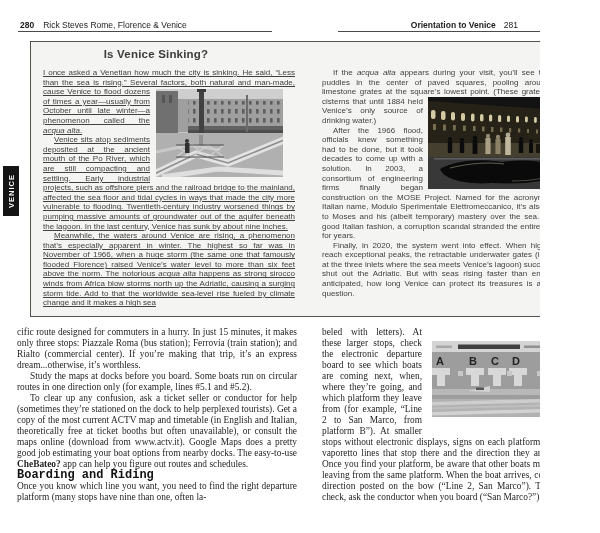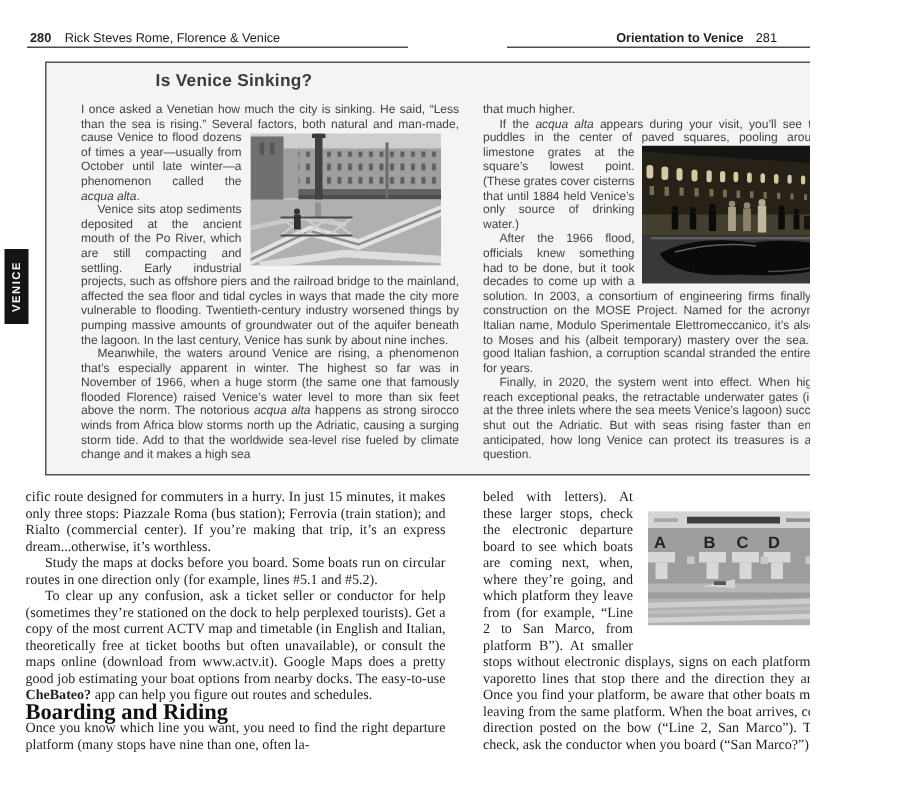--- a/index.html
+++ b/index.html
@@ -21,41 +21,41 @@
        color:var(--tab-text,#fff);display:flex;align-items:center;justify-content:center;
        font-size:7.5px;font-weight:bold;letter-spacing:1px;writing-mode:vertical-rl;}
   .tab-left{left:3px;transform:rotate(180deg);}
   .tab-right{right:3px;}
   
   .sbox{position:absolute;left:30px;top:41px;width:546px;height:276px;box-sizing:border-box;
         background:var(--box-background,#f4f4f2);border:1px solid #55524e;}
   .sbox-title{position:absolute;left:30px;top:48px;width:252px;text-align:center;
         font-size:11.5px;font-weight:bold;letter-spacing:.2px;color:#3b3b3b;}
   .boxcol{position:absolute;top:68px;font-size:8px;line-height:9.6px;text-align:justify;color:#424242;}
-  .boxcol-l{left:54px;width:252px;}
+  .boxcol-l{left:43px;width:252px;text-decoration:underline;}
   .boxcol-r{left:322px;width:245px;}
   .boxcol p{margin:0;}
   .boxcol p.ind{text-indent:11px;}
   
   .ph{box-sizing:border-box;}
   .ph1{float:right;width:139px;height:109px;padding-top:21px;margin-left:6px;
        shape-outside:inset(21px 0 0 0);}
   .ph2{float:right;width:145px;height:121px;padding-top:29px;margin-left:5px;margin-right:-6px;
        shape-outside:inset(29px 0 0 0);}
   .ph3{float:right;width:152px;height:100px;margin-left:4px;}
   .ph svg{display:block;}
   .ph3 svg{margin-top:14px;margin-left:6px;}
   
   .mcol{position:absolute;top:327px;font-family:"Liberation Serif",serif;font-size:9.4px;
         line-height:11px;text-align:justify;color:#1f1f1f;}
   .mcol-l{left:17px;width:280px;}
   .mcol-r{left:322px;width:256px;}
   .mcol p{margin:0;}
   .mcol p.ind{text-indent:13px;}
-  .subhead{font-family:Liberation Serif, serif;font-size:15px;font-weight:bold;
+  .subhead{font-family:Liberation Mono, monospace;font-size:12px;font-weight:bold;
         margin:2px 0 0;line-height:11px;color:#111;}
   i{font-style:italic;}
 </style>
 </head>
 <body>
 
 <div class="page">
 
   <div class="hdr hdr-left">
     <span class="pgnum">280</span><span class="hdr-title">Rick Steves Rome, Florence &amp; Venice</span>
@@ -172,21 +172,20 @@
           <rect x="67.4" y="42" width="5.2" height="15" fill="#8a8166"></rect>
         <circle cx="80" cy="38" r="2.4" fill="#b3ab94"></circle>
           <rect x="77.2" y="40" width="5.6" height="18" fill="#c0b89e"></rect>
         <rect x="0" y="60" width="145" height="32" fill="#383838"></rect>
         <rect x="6" y="61" width="132" height="1.6" fill="#5d5d5d"></rect>
         <path d="M12,72 C26,64 50,61 74,65 C98,61 126,65 136,73 C128,84 98,88 64,86 C36,88 16,82 12,72 Z" fill="#0a0a0a"></path>
         <path d="M22,71 C42,66 60,65 76,67" stroke="#60604f" stroke-width="1" fill="none"></path>
         <path d="M84,84 C104,84 120,81 130,76" stroke="#4c4c44" stroke-width="1" fill="none"></path>
       </svg>
     </div>
-    <p>that much higher.</p>
     <p class="ind"><span>If the </span><i>acqua alta</i><span> appears during your visit, you’ll see the first puddles in the center of paved squares, pooling around the limestone grates at the square’s lowest point. (These grates cover cisterns that until 1884 held Venice’s only source of drinking water.)</span></p>
     <p class="ind">After the 1966 flood, officials knew something had to be done, but it took decades to come up with a solution. In 2003, a consortium of engineering firms finally began construction on the MOSE Project. Named for the acronym of its Italian name, Modulo Sperimentale Elettromeccanico, it’s also a nod to Moses and his (albeit temporary) mastery over the sea. But, in good Italian fashion, a corruption scandal stranded the entire project for years.</p>
     <p class="ind">Finally, in 2020, the system went into effect. When high tides reach exceptional peaks, the retractable underwater gates (installed at the three inlets where the sea meets Venice’s lagoon) successfully shut out the Adriatic. But with seas rising faster than engineers anticipated, how long Venice can protect its treasures is an open question.</p>
   </div>
 
   <div class="mcol mcol-l">
     <p>cific route designed for commuters in a hurry. In just 15 minutes, it makes only three stops: Piazzale Roma (bus station); Ferrovia (train station); and Rialto (commercial center). If you’re making that trip, it’s an express dream...otherwise, it’s worthless.</p>
     <p class="ind">Study the maps at docks before you board. Some boats run on circular routes in one direction only (for example, lines #5.1 and #5.2).</p>
     <p class="ind"><span>To clear up any confusion, ask a ticket seller or conductor for help (sometimes they’re stationed on the dock to help perplexed tourists). Get a copy of the most current ACTV map and timetable (in English and Italian, theoretically free at ticket booths but often unavailable), or consult the maps online (download from www.actv.it). Google Maps does a pretty good job estimating your boat options from nearby docks. The easy-to-use </span><b>CheBateo?</b><span> app can help you figure out routes and schedules.</span></p>
     <p class="subhead">Boarding and Riding</p>

